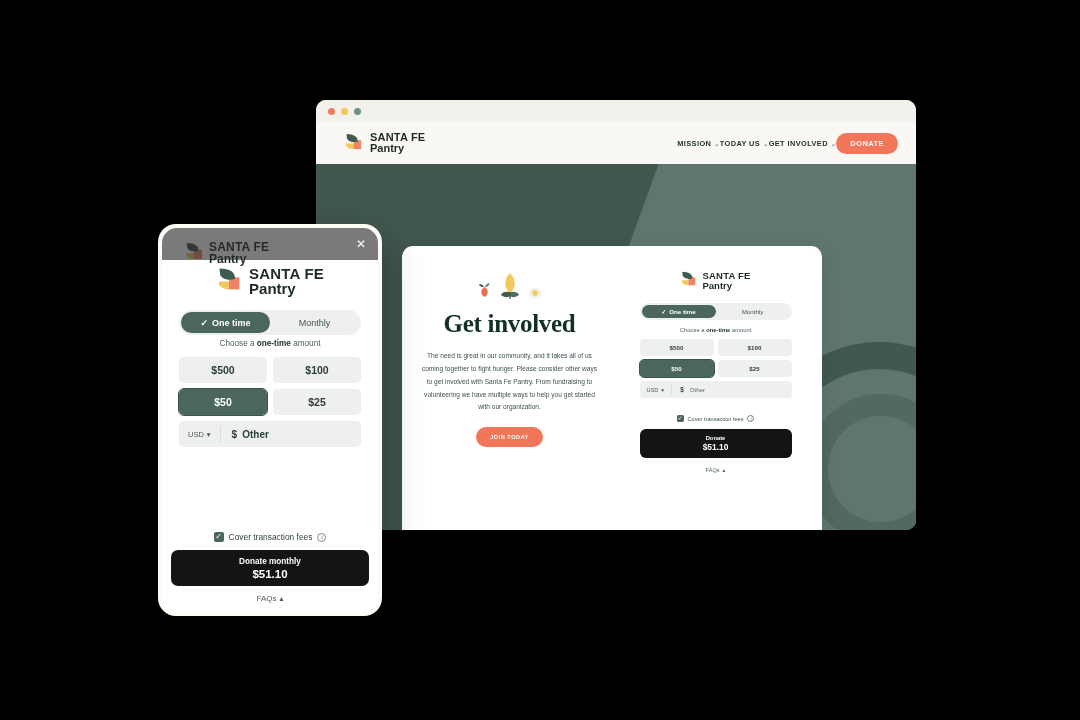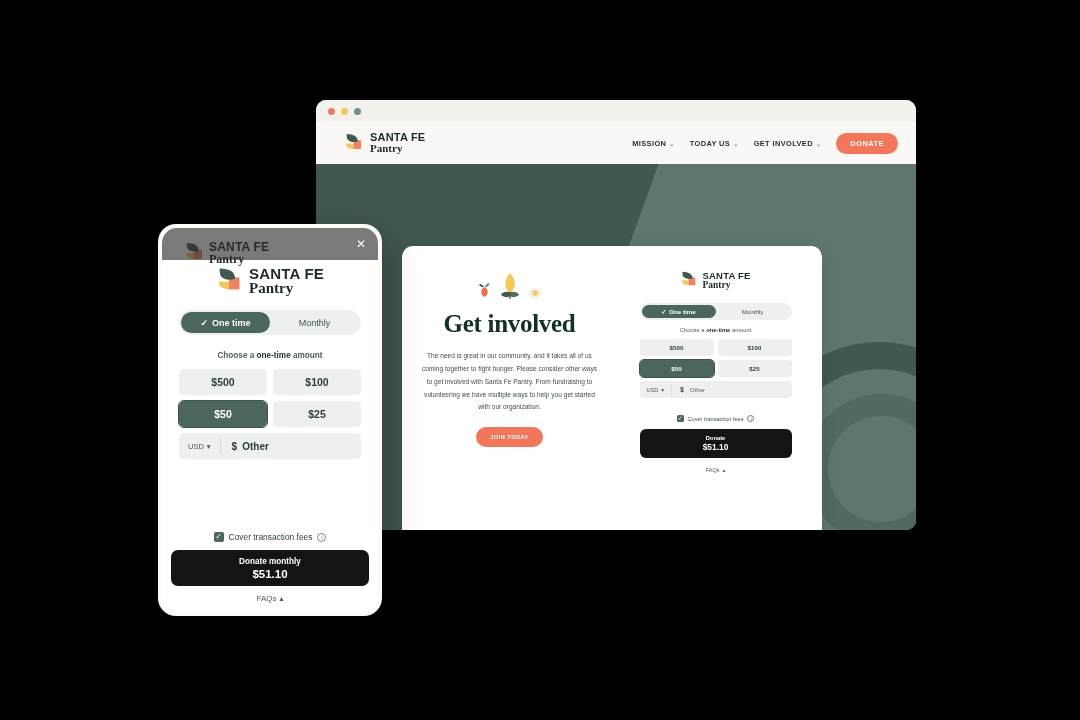--- a/index.html
+++ b/index.html
@@ -51,24 +51,24 @@
   
   .logo-lockup { display: flex; align-items: center; gap: 7px; }
   .logo-mark { position: relative; flex: none; }
   .logo-text { line-height: 1.0; }
   .logo-l1 {
     font-weight: 700; color: #1d2b26; letter-spacing: 0.2px;
     font-family: "Liberation Sans", sans-serif;
   }
   .logo-l2 {
     font-weight: 700; color: #1d2b26;
-    font-family: Liberation Serif, serif;
-  }
-
-  .nav { display: flex; align-items: center; gap: 15px; }
+    font-family: Liberation Sans, sans-serif;
+  }
+
+  .nav { display: flex; align-items: center; gap: 0; }
   .nav-item {
     font-size: 7.4px; font-weight: 700; color: #24342e;
     letter-spacing: 0.4px; display: flex; align-items: center; gap: 3px;
     cursor: pointer;
   }
   .chev { font-size: 6px; color: #7d8d87; }
   .donate-btn {
     background: #f2775a; color: #ffffff; font-size: 7.4px; font-weight: 700;
     letter-spacing: 0.5px; padding: 6px 14px; border-radius: 20px;
     border: none; cursor: pointer; font-family: "Liberation Sans", sans-serif;
@@ -269,21 +269,21 @@
     width: 182px; height: 25px; background: #eef0ee; border-radius: 20px;
     display: flex; align-items: center; padding: 2px;
   }
   .m-toggle-opt {
     flex: 1; height: 100%; display: flex; align-items: center;
     justify-content: center; gap: 4px;
     font-size: 9px; color: #3f554b; border-radius: 20px; cursor: pointer;
   }
   .m-toggle-opt.active { background: #4b665c; color: #fff; font-weight: 600; }
 
-  .m-choose { margin-top: 16px; font-size: 8.2px; color: #4d6157; font-weight: bold; }
+  .m-choose { margin-top: 4px; font-size: 8.2px; color: #4d6157; }
   .m-choose b { color: #23372d; }
 
   .m-grid {
     margin-top: 9px; width: 182px;
     display: grid; grid-template-columns: 1fr 1fr; gap: 6px;
   }
   .m-amount {
     height: 26px; background: #eef0ee; border-radius: 5px;
     display: flex; align-items: center; justify-content: center;
     font-size: 10.5px; font-weight: 600; color: #2c3f36; cursor: pointer;

